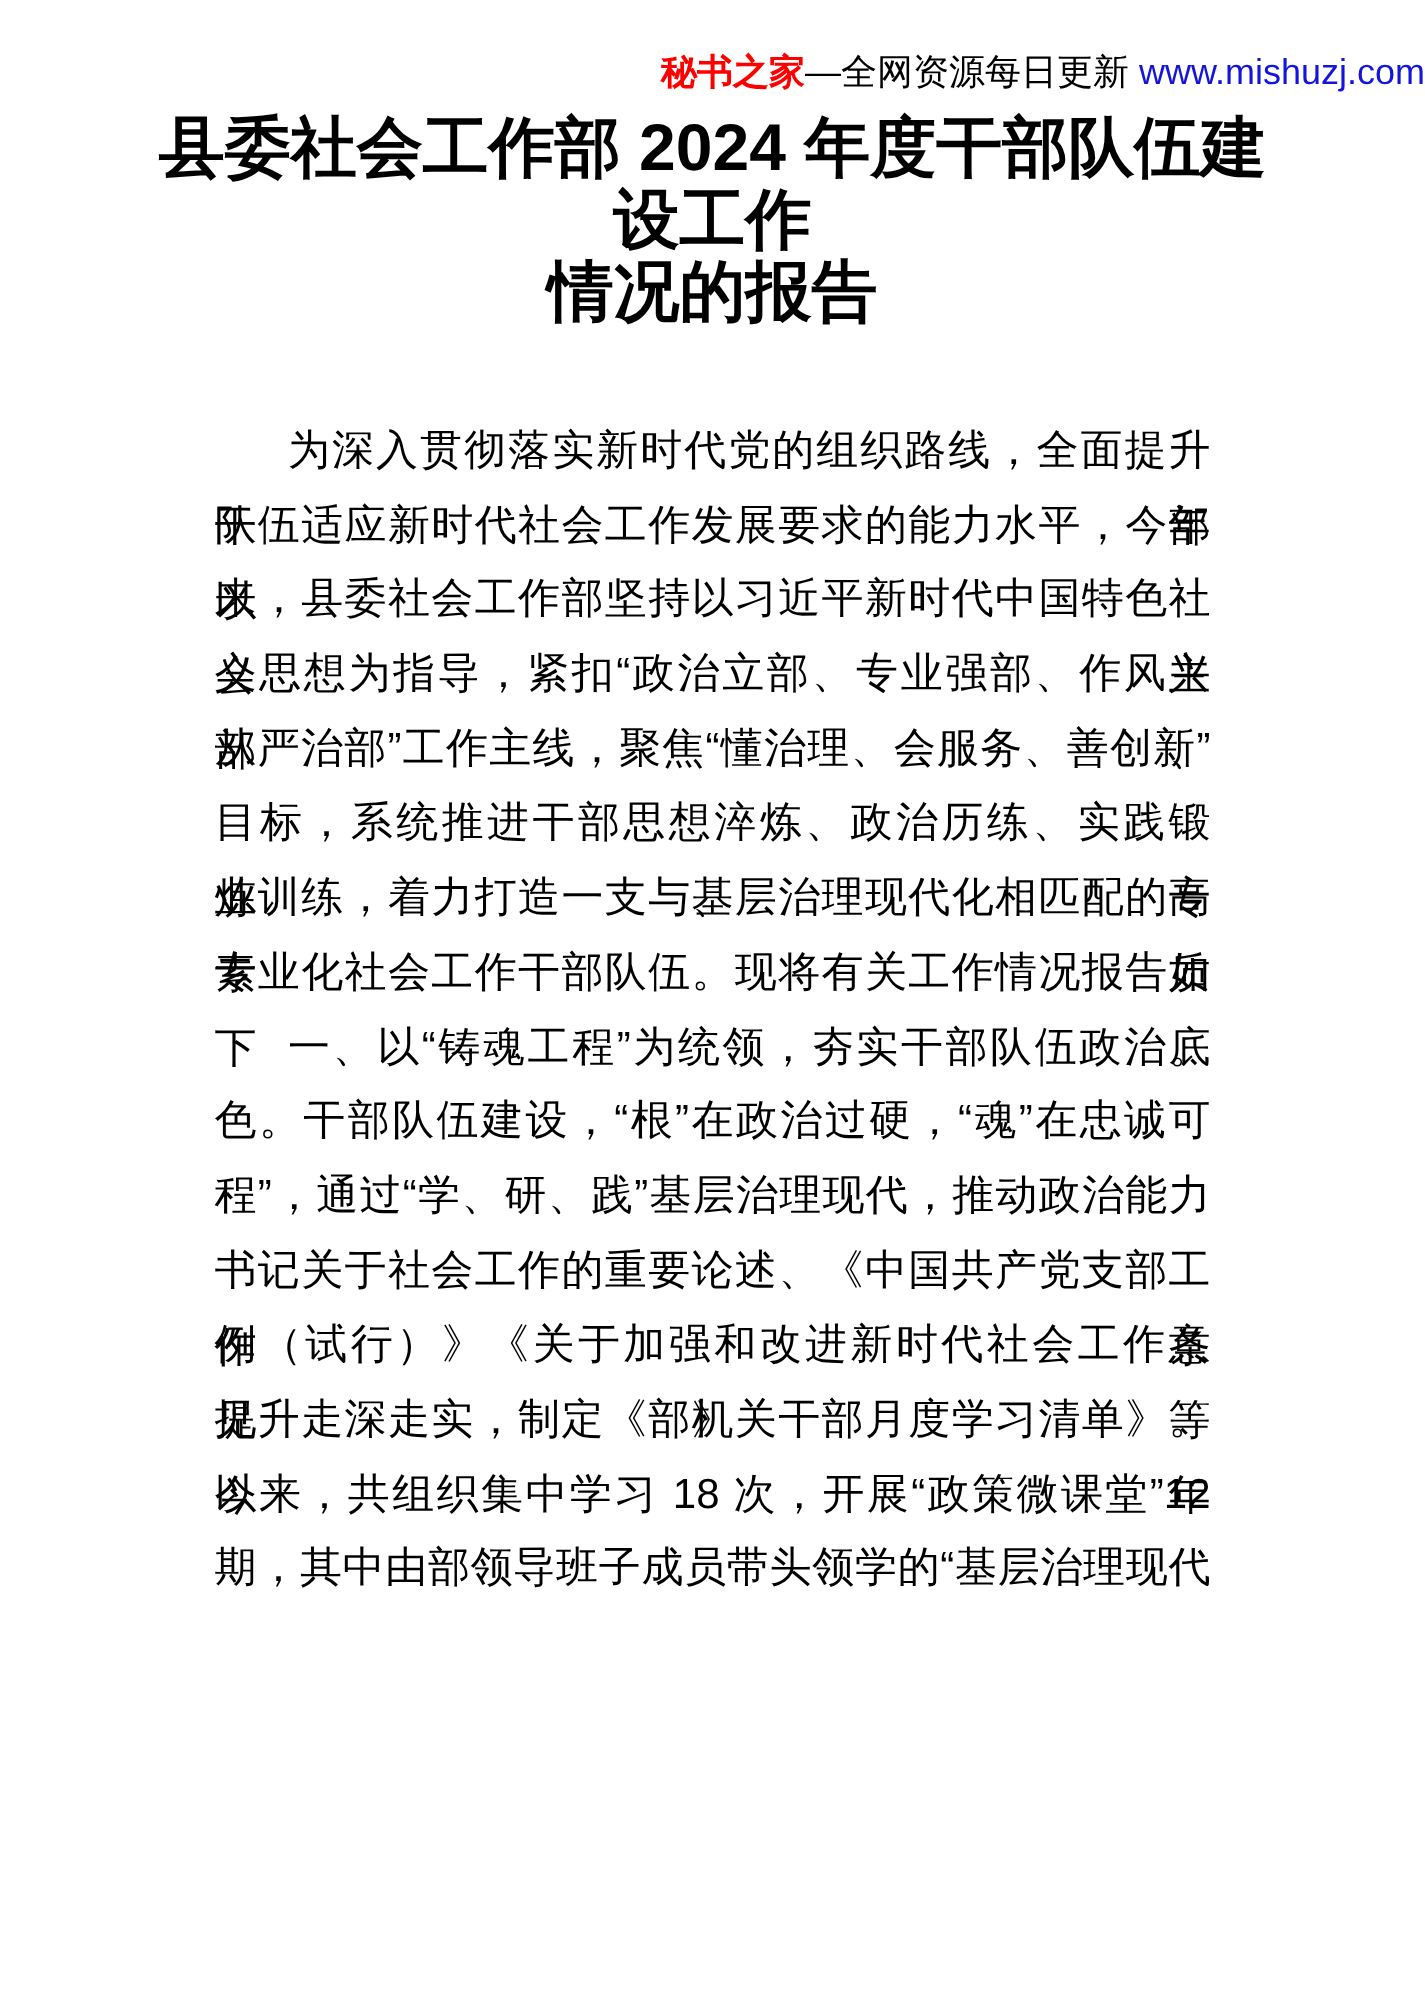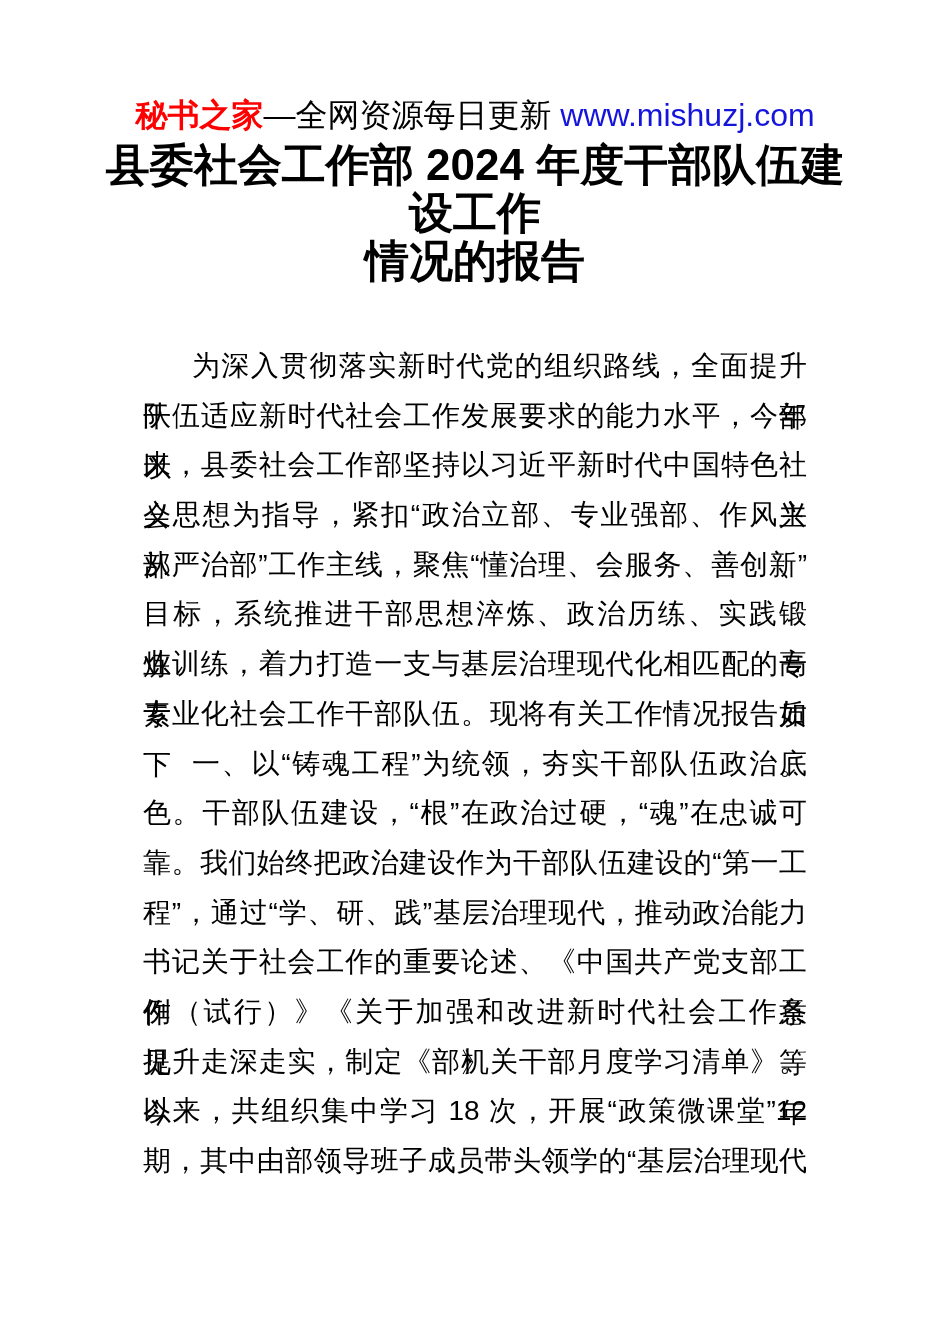--- a/index.html
+++ b/index.html
@@ -6,23 +6,23 @@
   .page {
     position: relative;
     width: 950px;
     height: 1344px;
     background: #ffffff;
     color: #000000;
     font-family: "Liberation Sans", "DejaVu Sans", sans-serif;
     overflow: hidden;
   }
   .site-header {
-    padding-top: 99px;
-    text-align: center;
-    font-size: 32px;
+    padding-top: 33px;
+    text-align: right;
+    font-size: 24px;
     line-height: 32px;
     white-space: nowrap;
   }
   .site-header .brand {
     color: #ff0000;
     font-weight: bold;
   }
   .site-header .tagline {
     color: #000000;
   }
@@ -75,21 +75,20 @@
       <div class="line">义思想为指导，紧扣“政治立部、专业强部、作风兴部、</div>
       <div class="line">从严治部”工作主线，聚焦“懂治理、会服务、善创新”</div>
       <div class="line">目标，系统推进干部思想淬炼、政治历练、实践锻炼、专</div>
       <div class="line">业训练，着力打造一支与基层治理现代化相匹配的高素质</div>
       <div class="line">专业化社会工作干部队伍。现将有关工作情况报告如下。</div>
     </div>
 
     <div class="paragraph">
       <div class="line indent">一、以“铸魂工程”为统领，夯实干部队伍政治底</div>
       <div class="line">色。干部队伍建设，“根”在政治过硬，“魂”在忠诚可</div>
-      <div class="line">靠。我们始终把政治建设作为干部队伍建设的“第一工</div>
       <div class="line">程”，通过“学、研、践”基层治理现代，推动政治能力</div>
       <div class="line">书记关于社会工作的重要论述、《中国共产党支部工作条</div>
       <div class="line">例（试行）》《关于加强和改进新时代社会工作意见》等</div>
       <div class="line">提升走深走实，制定《部机关干部月度学习清单》。今年</div>
       <div class="line">以来，共组织集中学习 18 次，开展“政策微课堂”12</div>
       <div class="line">期，其中由部领导班子成员带头领学的“基层治理现代</div>
     </div>
 
   </div>
 </div>

